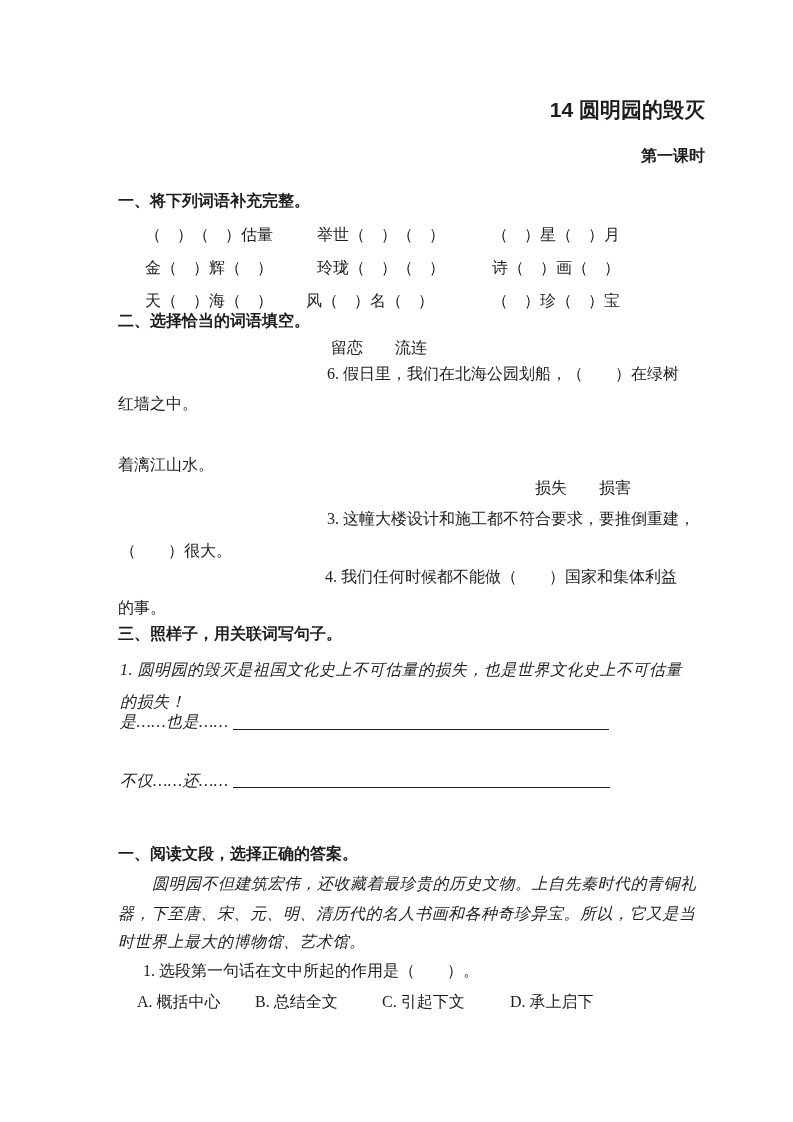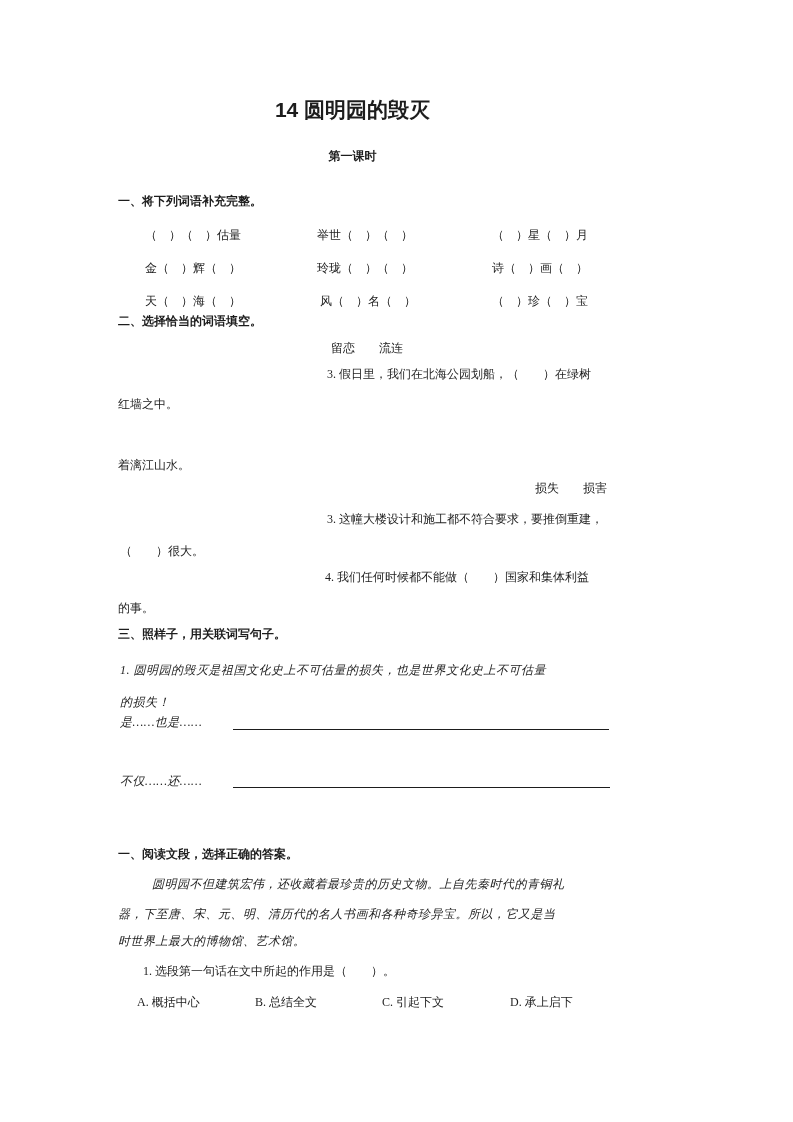--- a/index.html
+++ b/index.html
@@ -11,29 +11,29 @@
     position: relative;
     width: 793px;
     height: 1122px;
     background: #ffffff;
     overflow: hidden;
     color: #1d1d1d;
   }
   .line {
     position: absolute;
     white-space: pre;
-    font-size: 12px;
+    font-size: 16px;
     line-height: 20px;
     font-family: "Liberation Serif", serif;
     color: #1d1d1d;
   }
   .center {
     left: 0;
     width: 705px;
-    text-align: center;
+    text-align: right;
   }
   .h-sans {
     font-family: "Liberation Sans", sans-serif;
     font-weight: bold;
   }
   .title {
     font-size: 21px;
     line-height: 24px;
   }
   .kai {
@@ -59,28 +59,28 @@
 
   <div class="line" style="left:145px; top:225px;">（　）（　）估量</div>
   <div class="line" style="left:317px; top:225px;">举世（　）（　）</div>
   <div class="line" style="left:492px; top:225px;">（　）星（　）月</div>
 
   <div class="line" style="left:145px; top:258px;">金（　）辉（　）</div>
   <div class="line" style="left:317px; top:258px;">玲珑（　）（　）</div>
   <div class="line" style="left:492px; top:258px;">诗（　）画（　）</div>
 
   <div class="line" style="left:145px; top:291px;">天（　）海（　）</div>
-  <div class="line" style="left:320px; top:291px;">风（　）名（　）</div>
+  <div class="line" style="left:306px; top:291px;">风（　）名（　）</div>
   <div class="line" style="left:492px; top:291px;">（　）珍（　）宝</div>
 
   <div class="line h-sans" style="left:118px; top:311px;">二、选择恰当的词语填空。</div>
 
   <div class="line" style="left:331px; top:338px;">留恋　　流连</div>
 
-  <div class="line" style="left:327px; top:364px;">3. 假日里，我们在北海公园划船，（　　）在绿树</div>
+  <div class="line" style="left:327px; top:364px;">6. 假日里，我们在北海公园划船，（　　）在绿树</div>
   <div class="line" style="left:118px; top:394px;">红墙之中。</div>
 
   <div class="line" style="left:118px; top:455px;">着漓江山水。</div>
 
   <div class="line" style="left:535px; top:478px;">损失　　损害</div>
 
   <div class="line" style="left:327px; top:509px;">3. 这幢大楼设计和施工都不符合要求，要推倒重建，</div>
   <div class="line" style="left:120px; top:541px;">（　　）很大。</div>
 
   <div class="line" style="left:325px; top:567px;">4. 我们任何时候都不能做（　　）国家和集体利益</div>
@@ -96,21 +96,21 @@
 
 
   <div class="line kai" style="left:120px; top:771px;">不仅……还……</div>
   <div class="blank" style="left:233px; top:787px; width:377px;"></div>
 
 
   <div class="line h-sans" style="left:118px; top:844px;">一、阅读文段，选择正确的答案。</div>
 
   <div class="line kai" style="left:152px; top:874px;">圆明园不但建筑宏伟，还收藏着最珍贵的历史文物。上自先秦时代的青铜礼</div>
   <div class="line kai" style="left:118px; top:904px;">器，下至唐、宋、元、明、清历代的名人书画和各种奇珍异宝。所以，它又是当</div>
-  <div class="line kai" style="left:118px; top:932px;font-family:Liberation Mono, monospace;">时世界上最大的博物馆、艺术馆。</div>
+  <div class="line kai" style="left:118px; top:932px;">时世界上最大的博物馆、艺术馆。</div>
 
   <div class="line" style="left:143px; top:961px;">1. 选段第一句话在文中所起的作用是（　　）。</div>
 
   <div class="line" style="left:137px; top:992px;">A. 概括中心</div>
   <div class="line" style="left:255px; top:992px;">B. 总结全文</div>
   <div class="line" style="left:382px; top:992px;">C. 引起下文</div>
   <div class="line" style="left:510px; top:992px;">D. 承上启下</div>
 
 </div>
 

